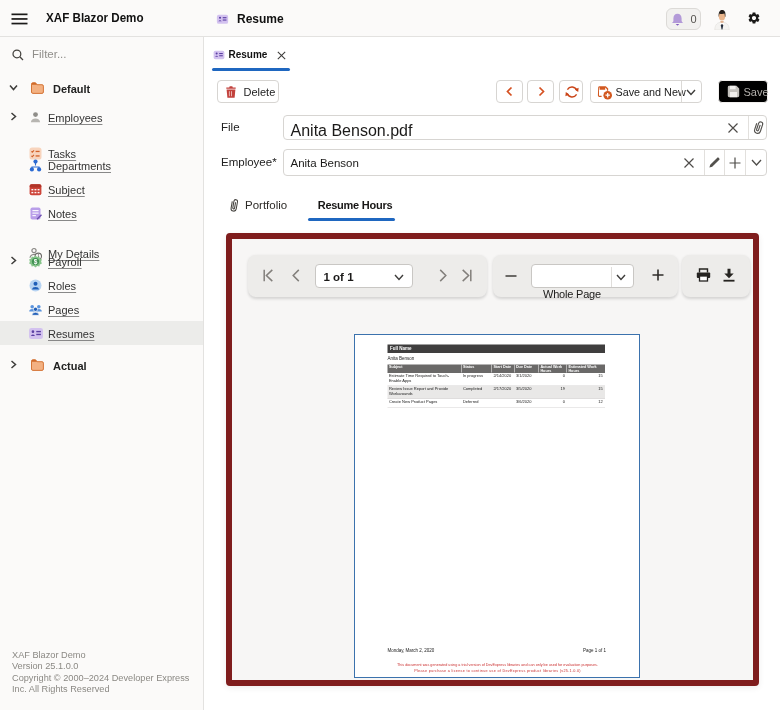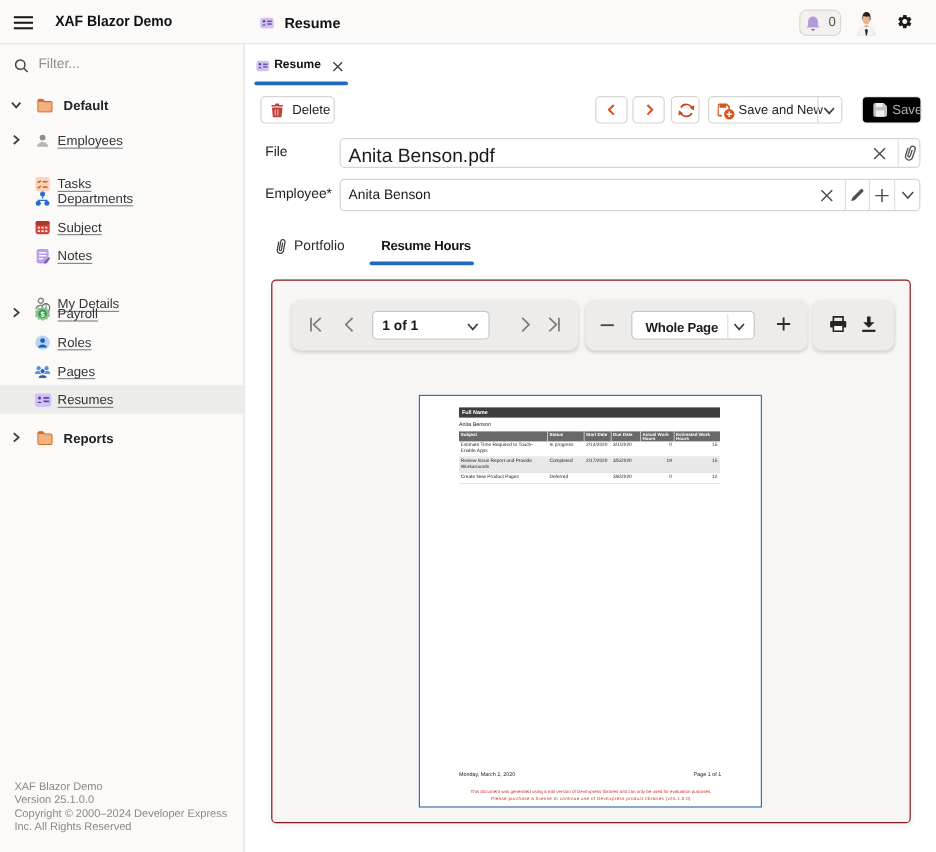--- a/index.html
+++ b/index.html
@@ -40,21 +40,21 @@
 
 
 .flabel { position:absolute; left:16px; font-size:11.5px; color:#222; }
 .finput { position:absolute; left:77.5px; width:484px; border:1px solid #d7d5d2; border-radius:4px; background:#fff; }
 .fdiv { position:absolute; top:0; width:1px; height:100%; background:#e2e0dd; }
 
 
 #tab2-underline { position:absolute; left:102.8px; top:181px; width:87.4px; height:3px; background:#1f67c0; border-radius:2px; }
 
 
-#card { position:absolute; left:20.5px; top:196px; width:533px; height:453px; background:#f7f6f5; border:1px solid #7f1d1d; border-radius:4px; box-shadow:0 2px 6px rgba(0,0,0,0.07); }
+#card { position:absolute; left:20.5px; top:196px; width:533px; height:453px; background:#f7f6f5; border:6px solid #7f1d1d; border-radius:4px; box-shadow:0 2px 6px rgba(0,0,0,0.07); }
 .tgroup { position:absolute; top:15.5px; height:42px; background:#edecea; border-radius:8px; box-shadow:0 1.5px 3px rgba(0,0,0,0.14); }
 .combo { position:absolute; top:25px; height:24px; background:#fff; border:1px solid #c9c7c4; border-radius:4px; box-shadow:inset 0 0 0 rgba(0,0,0,0); }
 
 
 #page { position:absolute; left:122.5px; top:95px; width:286px; height:344px; background:#fff; border:1px solid #3b72ad; }
 #pagewrap { position:absolute; left:0; top:0; width:570px; height:686px; transform:scale(0.5); transform-origin:top left; font-family:"Liberation Sans", sans-serif; }
 .ph { position:absolute; top:0; height:16px; color:#fff; font-size:7.5px; font-weight:bold; line-height:8px; padding:1px 0 0 3px; border-right:1px solid #fff; }
 .prow { position:absolute; left:0; width:434.8px; border-bottom:1px solid #d4d3d2; }
 .pc { position:absolute; top:1px; font-size:8px; line-height:9.5px; color:#1a1a1a; padding-left:3px; }
 .pcn { position:absolute; top:1px; font-size:8px; line-height:9.5px; color:#1a1a1a; text-align:right; padding-right:4px; }
@@ -220,21 +220,21 @@
       <div class="tlabel">Resumes</div>
     </div>
     <div class="trow" style="top:315.5px">
       <svg class="chev" width="11" height="11" viewBox="0 0 11 11">
             <path d="M3.5 2 L7.5 5.5 L3.5 9" fill="none" stroke="#3e3d3b" stroke-width="1.5"></path>
           </svg>
       <svg class="ticon" style="left:31px" width="13" height="12" viewBox="0 0 13 12">
         <path d="M0.5 2.2 a1.4 1.4 0 0 1 1.4-1.4 h2.6 l1.6 1.9 h4.9 a1.4 1.4 0 0 1 1.4 1.4 v5.9 a1.4 1.4 0 0 1 -1.4 1.4 h-9.1 a1.4 1.4 0 0 1 -1.4 -1.4 Z" fill="#f3b182" stroke="#d06a28" stroke-width="0.9"></path>
         <path d="M0.6 2.2 a1.4 1.4 0 0 1 1.4-1.4 h2.5 l1.6 1.9 h-5.5 Z" fill="#d06a28"></path>
       </svg>
-      <div class="tlabel tbold">Reports</div>
+      <div class="tlabel tbold">Actual</div>
     </div>
   </div>
   <div id="side-footer">XAF Blazor Demo<br>Version 25.1.0.0<br>Copyright © 2000–2024 Developer Express<br>Inc. All Rights Reserved</div>
 </div>
 
 <div id="main">
   <div id="vtab">
     <svg class="ticon" style="position:absolute;left:8px;top:13px" width="12" height="10" viewBox="0 0 15 14">
       <rect x="0" y="1" width="15" height="12" rx="2.5" fill="#d3c2ef"></rect>
       <circle cx="4.2" cy="5" r="1.4" fill="#5b3fa3"></circle>
@@ -358,21 +358,21 @@
     <svg style="position:absolute;left:206px;top:30px" width="10" height="13" viewBox="0 0 10 13">
           <path d="M2.2 0.9 L7.8 6.5 L2.2 12.1" fill="none" stroke="#827f7b" stroke-width="1.5"></path>
         </svg>
     <svg style="position:absolute;left:228px;top:30px" width="14" height="13" viewBox="0 0 14 13">
           <path d="M10.8 0.8 v11.4 M2.7 0.9 L8.6 6.5 L2.7 12.1" fill="none" stroke="#827f7b" stroke-width="1.5"></path>
         </svg>
     <svg style="position:absolute;left:273.5px;top:36px" width="12" height="2" viewBox="0 0 12 2">
           <path d="M0.5 1 H11.5" stroke="#4a4845" stroke-width="1.6"></path>
         </svg>
     <div class="combo" style="left:299.5px;width:102.5px">
-      <div style="position:absolute;left:11px;top:8px;font-size:11px;font-weight:bold;color:#1b1a19;letter-spacing:-0.2px">Whole Page</div>
+      <div style="position:absolute;left:11px;top:23px;font-size:11px;font-weight:normal;color:#1b1a19;letter-spacing:-0.2px">Whole Page</div>
       <div style="position:absolute;left:79px;top:2px;width:1px;height:20px;background:#e0dedb"></div>
       <svg style="position:absolute;left:84px;top:8.5px" width="10" height="7" viewBox="0 0 10 7">
             <path d="M1 1 L5 5.5 L9 1" fill="none" stroke="#3e3d3b" stroke-width="1.4"></path>
           </svg>
     </div>
     <svg style="position:absolute;left:420px;top:30px" width="12" height="12" viewBox="0 0 12 12">
           <path d="M6 0.5 V11.5 M0.5 6 H11.5" stroke="#2f2d2a" stroke-width="1.6"></path>
         </svg>
     <svg style="position:absolute;left:464px;top:29px" width="15" height="14" viewBox="0 0 15 14">
       <path d="M3.5 4.5 V1 h8 v3.5" fill="none" stroke="#262421" stroke-width="1.4"></path>

